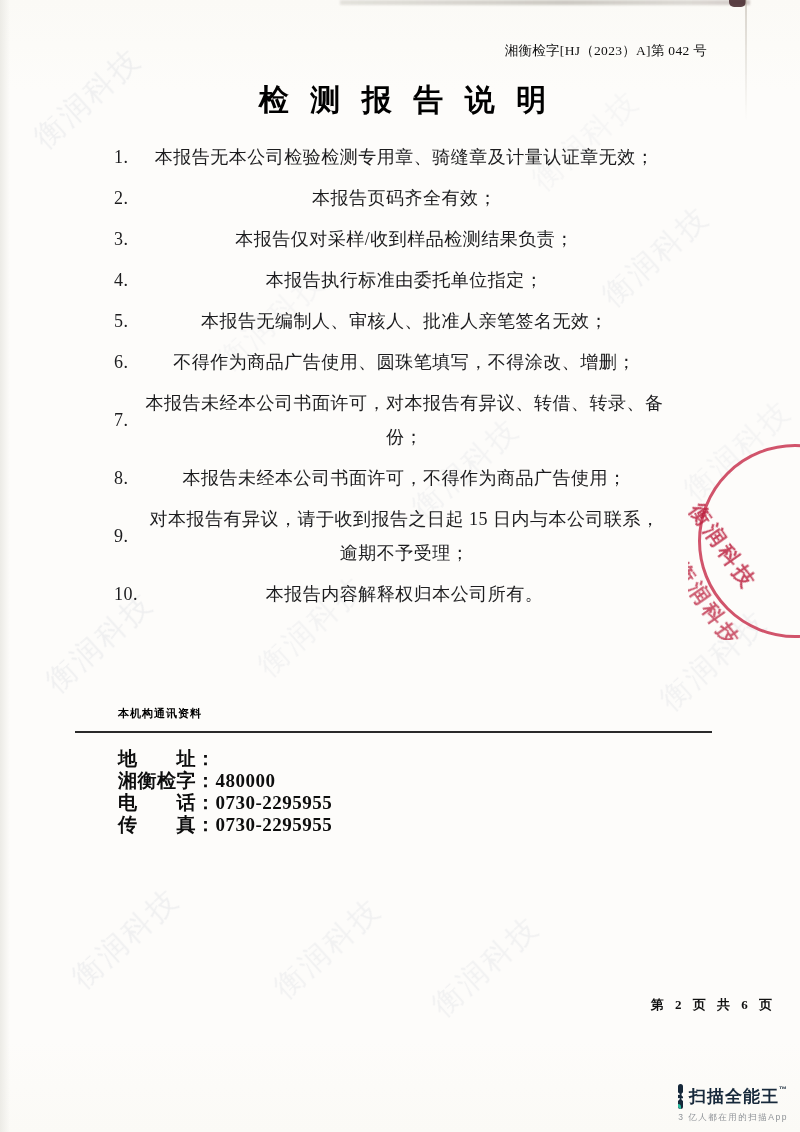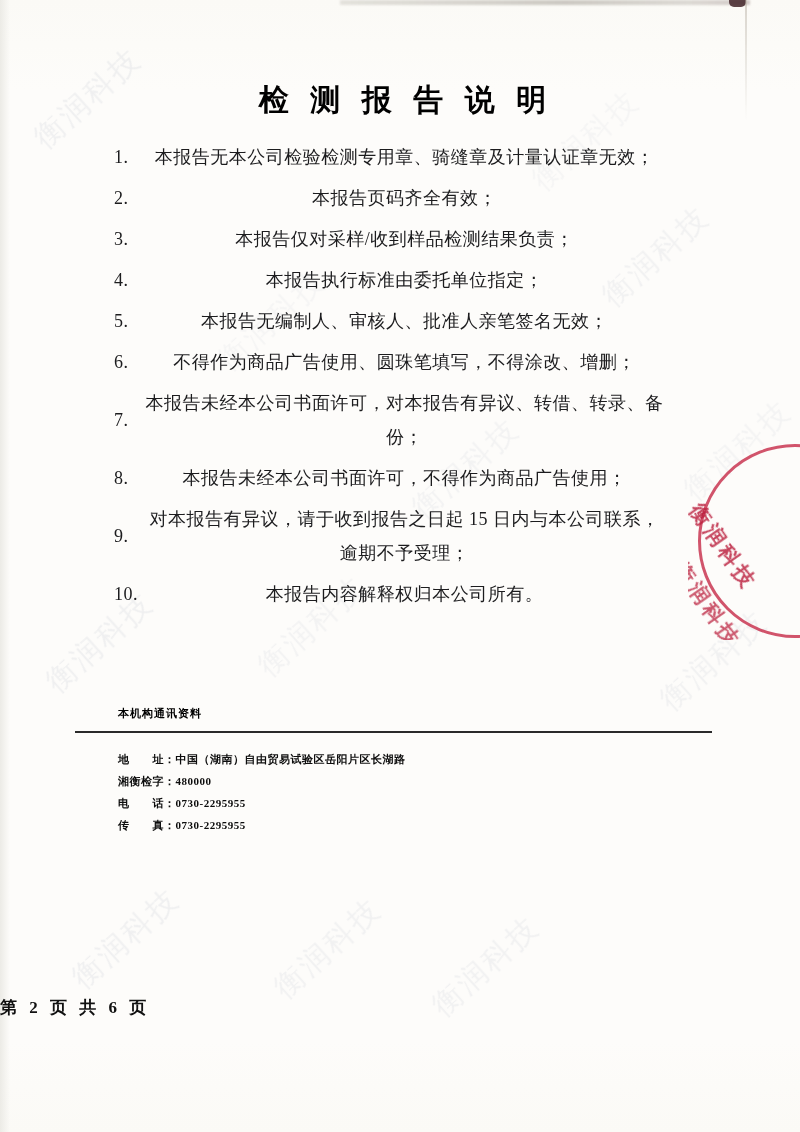--- a/index.html
+++ b/index.html
@@ -45,27 +45,27 @@
     font-size:30px;font-weight:bold;letter-spacing:7px;color:#000;}
 
   .items{position:absolute;top:140px;left:114px;width:552px;}
   .item{display:flex;align-items:center;margin-bottom:7px;font-size:18px;letter-spacing:.5px;line-height:34px;}
   .item .num{width:29px;flex-shrink:0;}
   .item .txt{flex:1;text-align:center;}
 
   .contact-heading{position:absolute;top:706px;left:118px;font-size:11px;font-weight:bold;letter-spacing:1px;color:#000;}
   .contact-rule{position:absolute;top:731px;left:75px;width:637px;height:0;
     border:none;border-top:2.4px solid #2a2a2a;margin:0;}
-  .contact-rows{position:absolute;top:748px;left:118px;font-size:11px;font-weight:bold;color:#0d0d0d;}
+  .contact-rows{position:absolute;top:748px;left:118px;font-size:19px;font-weight:bold;color:#0d0d0d;}
   .crow{display:flex;line-height:22px;}
   .clabel{flex-shrink:0;letter-spacing:.5px;}
   .cvalue{letter-spacing:.5px;}
 
-  .page-indicator{position:absolute;top:996px;left:0;width:776px;text-align:left;
-    font-size:17px;font-weight:bold;letter-spacing:4px;color:#111;}
+  .page-indicator{position:absolute;top:996px;left:0;width:776px;text-align:right;
+    font-size:13px;font-weight:bold;letter-spacing:4px;color:#111;}
 
   
   .stamp{position:absolute;top:440px;right:0;width:112px;height:200px;overflow:hidden;pointer-events:none;}
   .stamp-ring{position:absolute;left:10px;top:4px;width:188px;height:188px;border-radius:50%;
     border:3.5px solid rgba(196,36,66,.78);filter:blur(.5px);}
   .stamp-txt{position:absolute;color:rgba(186,28,58,.82);font-weight:bold;white-space:nowrap;filter:blur(.4px);}
   .stamp-txt.a{left:18px;top:58px;font-size:21px;letter-spacing:4px;transform:rotate(55deg);transform-origin:left top;}
   .stamp-txt.b{left:2px;top:116px;font-size:21px;letter-spacing:4px;transform:rotate(55deg);transform-origin:left top;opacity:.9;}
 
   
@@ -97,20 +97,21 @@
   <span class="wm wm4">衡润科技</span>
   <span class="wm wm5">衡润科技</span>
   <span class="wm wm6">衡润科技</span>
   <span class="wm wm7">衡润科技</span>
   <span class="wm wm8">衡润科技</span>
   <span class="wm wm9">衡润科技</span>
   <span class="wm wm10">衡润科技</span>
   <span class="wm wm11">衡润科技</span>
   <span class="wm wm12">衡润科技</span>
 
+  <div class="ref">湘衡检字[HJ（2023）A]第 042 号</div>
   <h1 class="title">检 测 报 告 说 明</h1>
 
   <div class="items">
     <div class="item">
       <span class="num">1.</span>
       <span class="txt">本报告无本公司检验检测专用章、骑缝章及计量认证章无效；</span>
     </div>
     <div class="item">
       <span class="num">2.</span>
       <span class="txt">本报告页码齐全有效；</span>
@@ -147,21 +148,20 @@
       <span class="num">10.</span>
       <span class="txt">本报告内容解释权归本公司所有。</span>
     </div>
   </div>
 
   <div class="contact-heading">本机构通讯资料</div>
   <hr class="contact-rule">
   <div class="contact-rows">
     <div class="crow">
       <span class="clabel">地　　址：</span>
-      <span class="cvalue">中国（湖南）自由贸易试验区岳阳片区长湖路</span>
     </div>
     <div class="crow">
       <span class="clabel">湘衡检字：</span>
       <span class="cvalue">480000</span>
     </div>
     <div class="crow">
       <span class="clabel">电　　话：</span>
       <span class="cvalue">0730-2295955</span>
     </div>
     <div class="crow">
@@ -171,14 +171,25 @@
   </div>
 
   <div class="page-indicator">第 2 页 共 6 页</div>
 
   <div class="stamp">
     <div class="stamp-ring"></div>
     <span class="stamp-txt a">衡润科技</span>
     <span class="stamp-txt b">衡润科技</span>
   </div>
 
+  <div class="cs-badge">
+    <div class="cs-row">
+      <div class="cs-icon">
+        <span>CS</span>
+      </div>
+      <div class="cs-name">
+        <span>扫描全能王</span><span class="cs-tm">™</span>
+      </div>
+    </div>
+    <div class="cs-sub">3 亿人都在用的扫描App</div>
+  </div>
 
 </div>
 
 </body></html>

